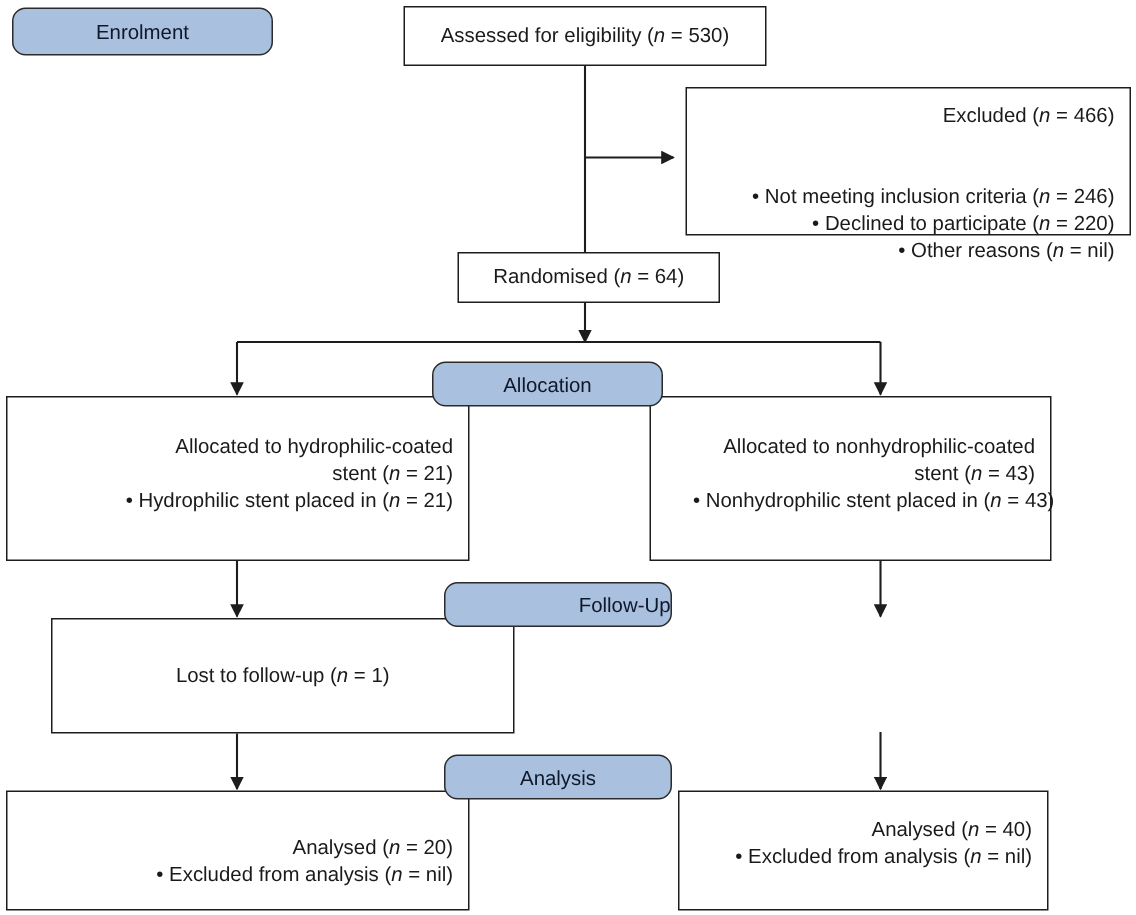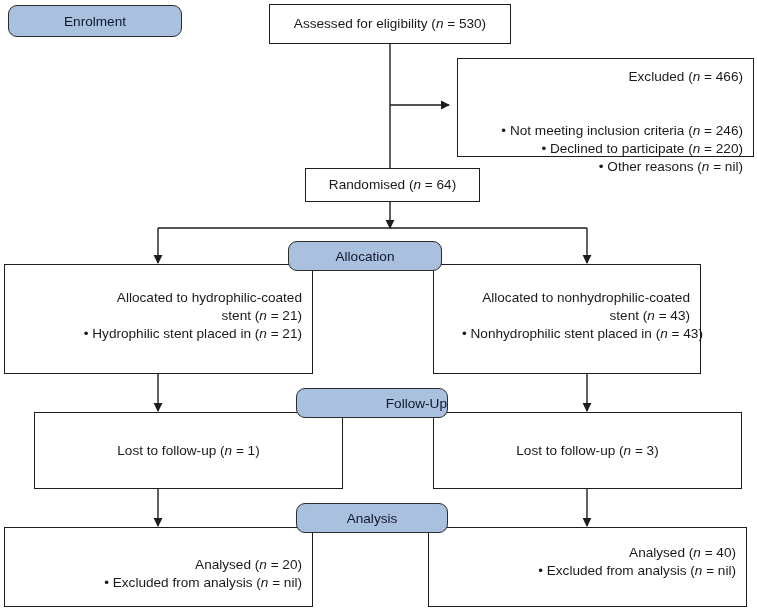--- a/index.html
+++ b/index.html
@@ -170,40 +170,33 @@
   </div>
 
   <div class="node center" style="left:4px; top:412px; width:309px; height:77px;margin-left:30px;">
     <div class="inner">
       <span class="txt-line">
         <span>Lost to follow-up  (</span><span class="ln">n</span><span> = 1)</span>
       </span>
     </div>
   </div>
 
-  <div class="node center" style="left:433px; top:412px; width:309px; height:77px;">
-    <div class="inner">
-      <span class="txt-line">
-        <span>Lost to follow-up  (</span><span class="ln">n</span><span> = 3)</span>
-      </span>
-    </div>
-  </div>
 
   <div class="node lefttext" style="left:4px; top:527px; width:309px; height:80px;">
     <div class="inner" style="top:28px; padding-left:36px;">
       <div class="txt-line">
         <span>Analysed (</span><span class="ln">n</span><span> = 20)</span>
       </div>
       <div class="txt-line">
         <span>• Excluded from analysis (</span><span class="ln">n</span><span> = nil)</span>
       </div>
     </div>
   </div>
 
-  <div class="node lefttext" style="left:428px; top:527px; width:319px; height:80px;">
+  <div class="node lefttext" style="left:452px; top:527px; width:247px; height:80px;">
     <div class="inner" style="top:16px; padding-left:36px;">
       <div class="txt-line">
         <span>Analysed (</span><span class="ln">n</span><span> = 40)</span>
       </div>
       <div class="txt-line">
         <span>• Excluded from analysis (</span><span class="ln">n</span><span> = nil)</span>
       </div>
     </div>
   </div>
 

